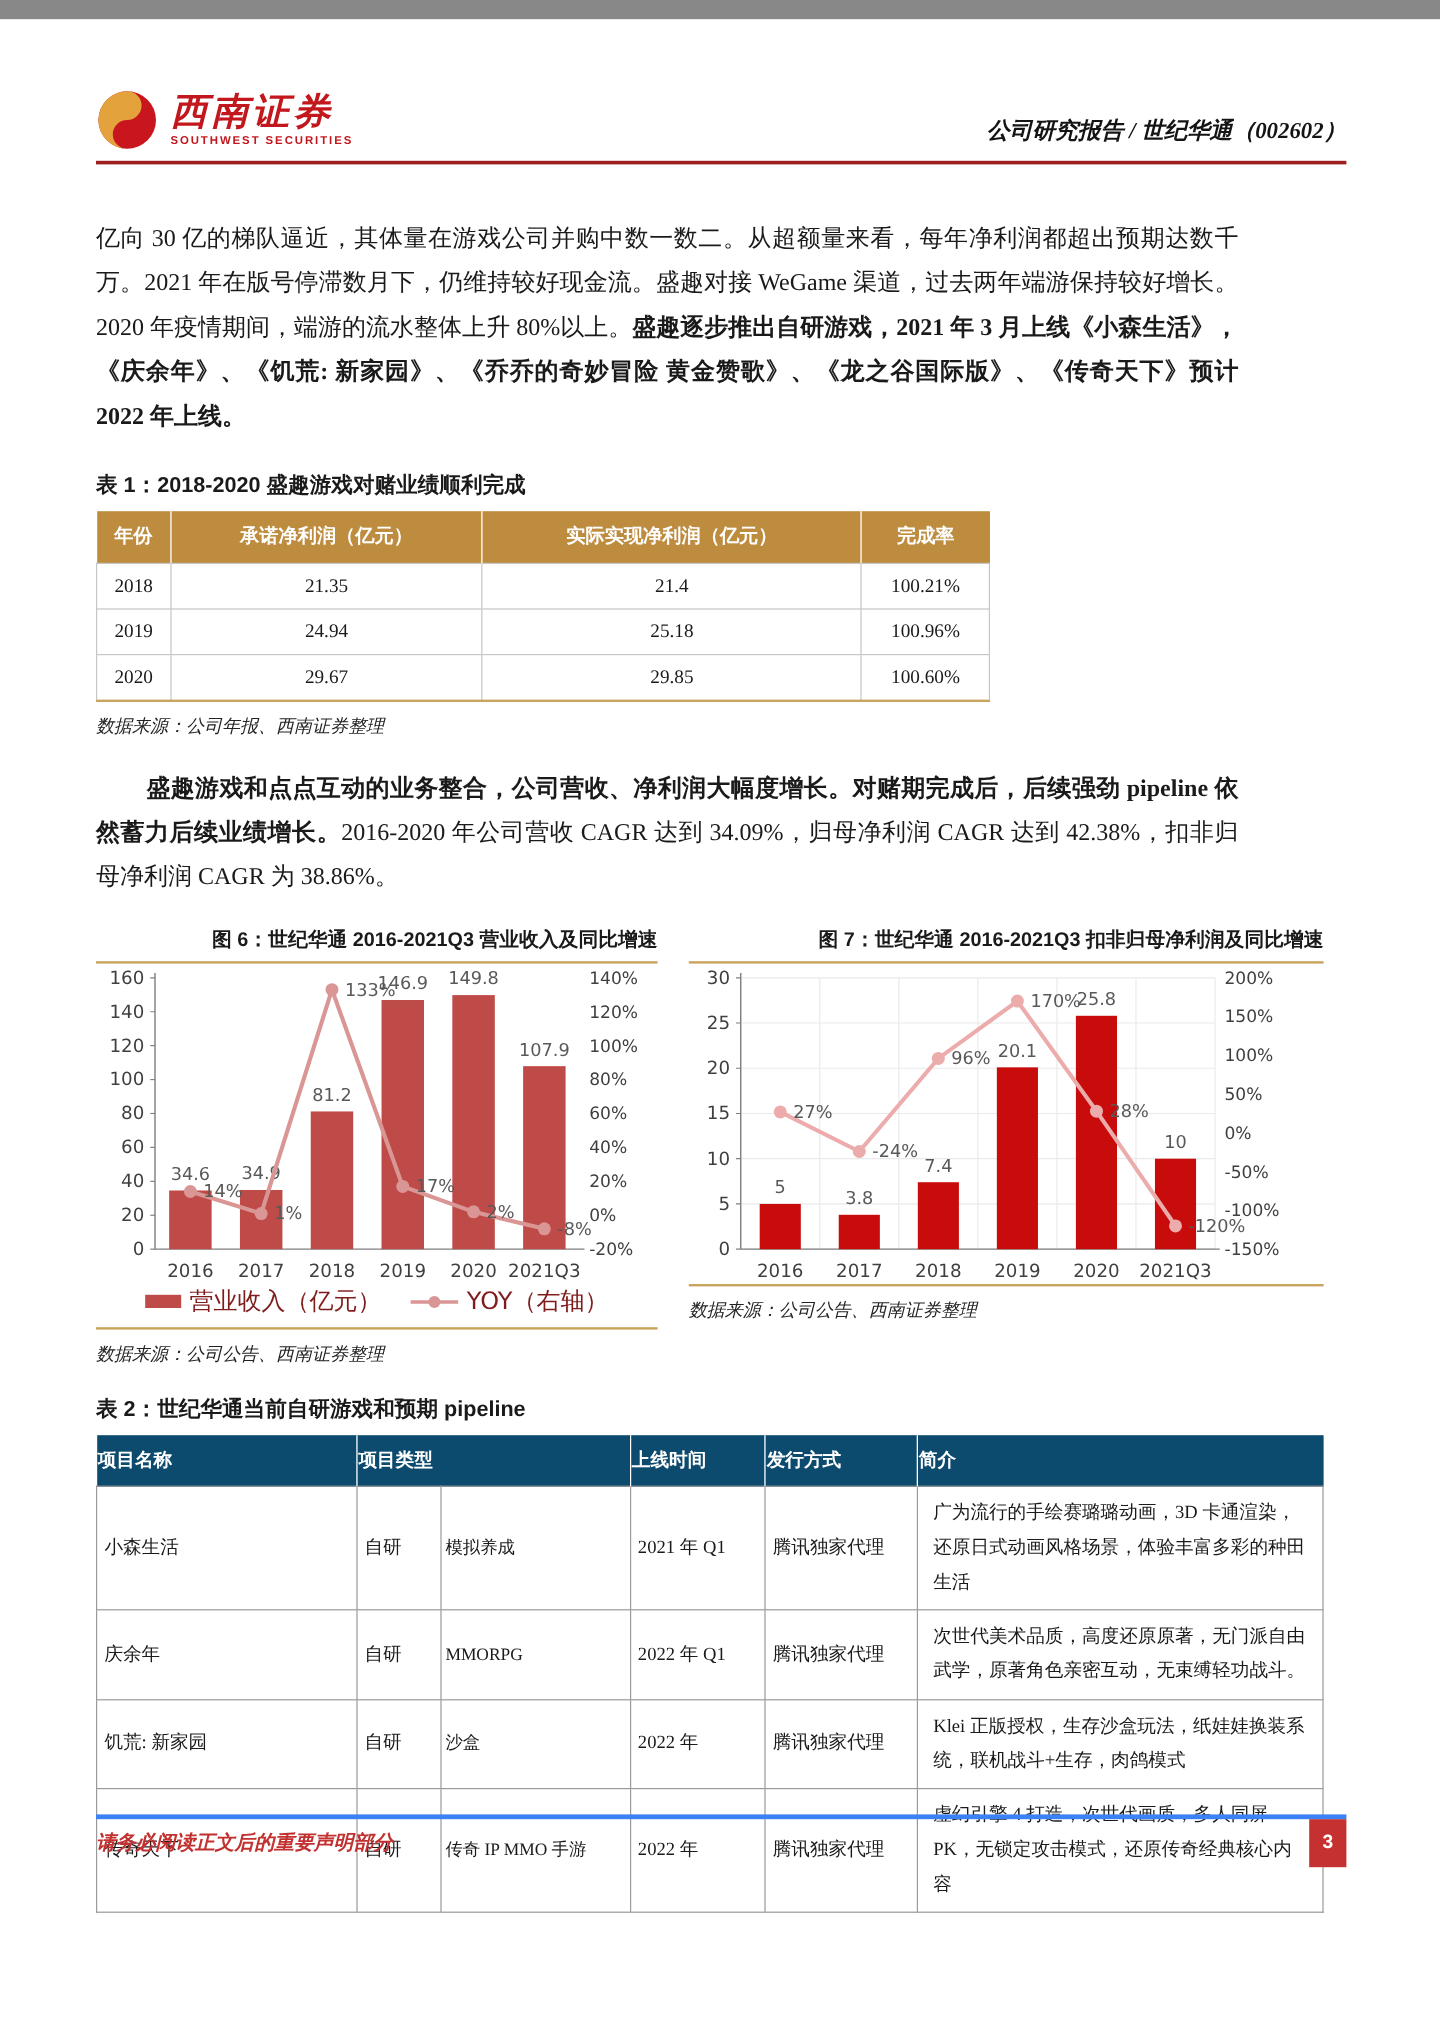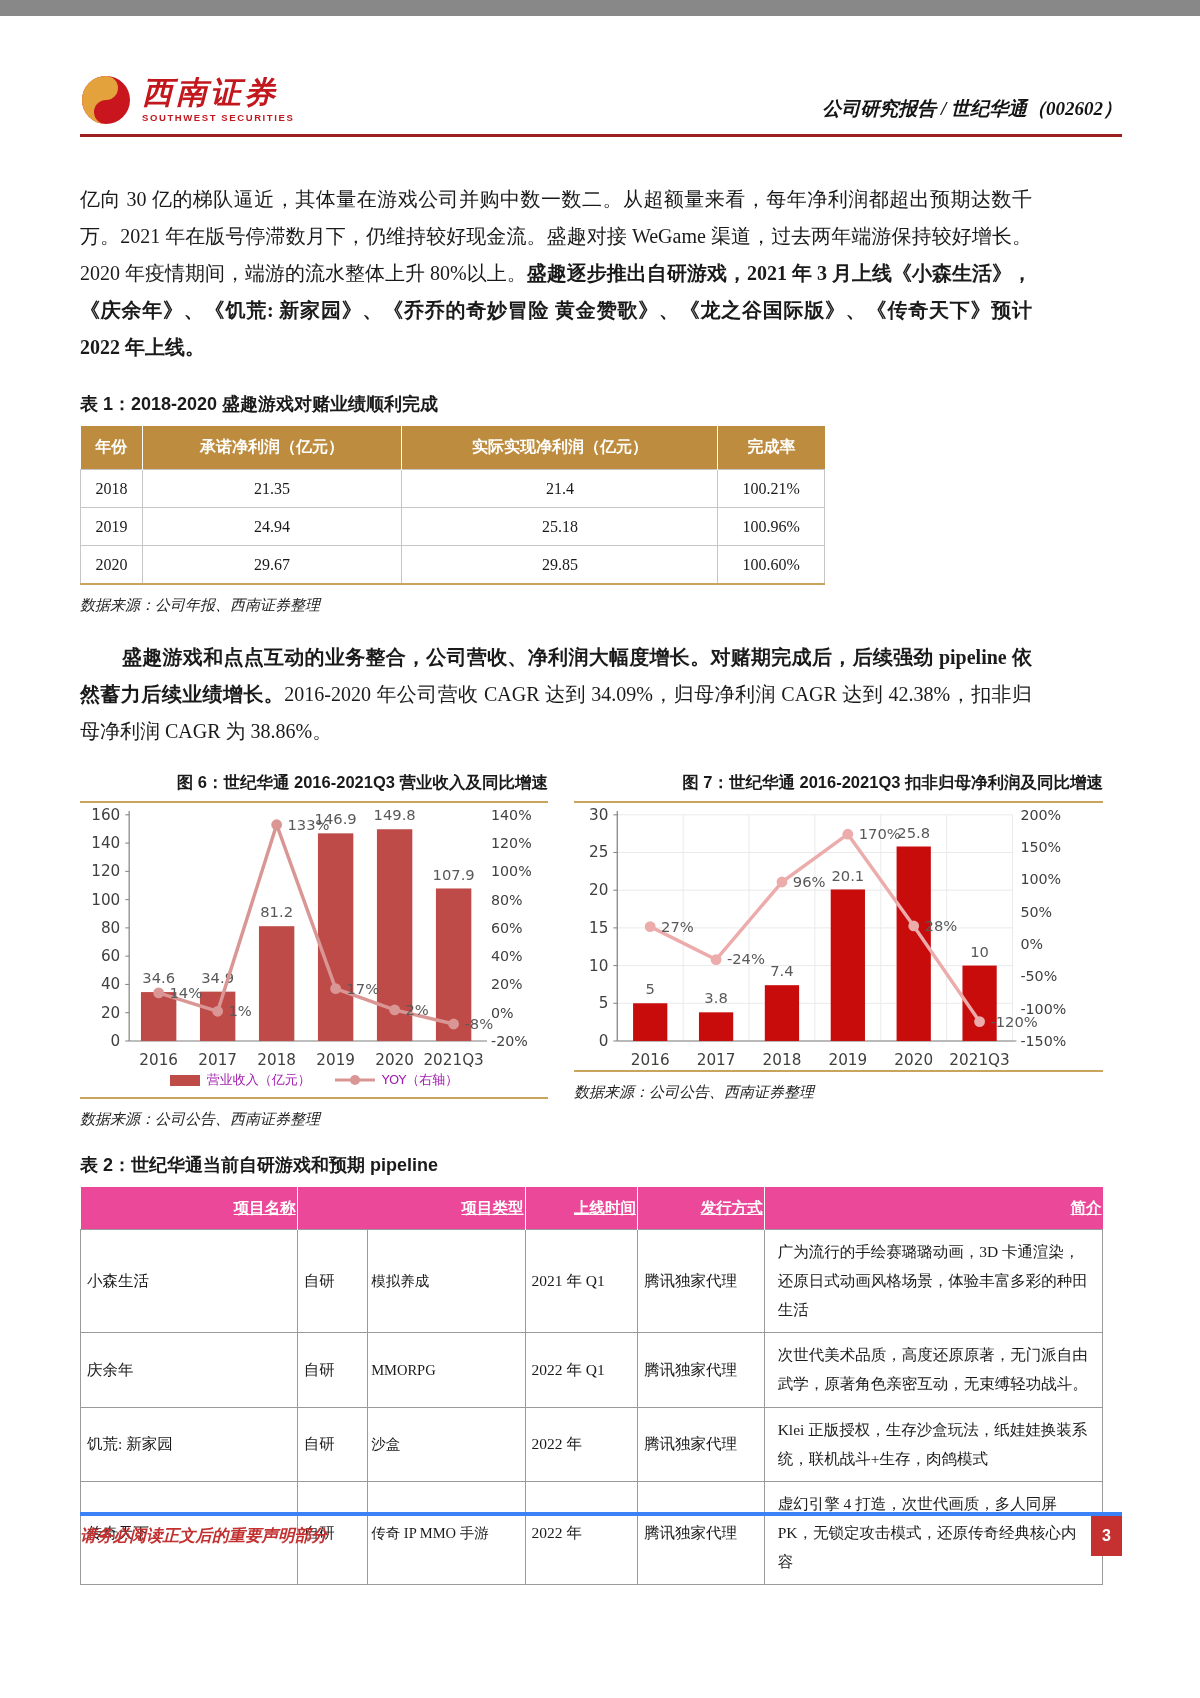--- a/index.html
+++ b/index.html
@@ -32,27 +32,27 @@
   
   .charts{display:flex;gap:26px;margin-top:22px;}
   .panel{display:flex;flex-direction:column;}
   .panel.left{width:476px;}
   .panel.right{width:538px;}
   .chart-title{font-size:16.5px;font-weight:bold;
                font-family:"Liberation Sans","DejaVu Sans",sans-serif;padding-bottom:7px;text-align:right;}
   .gold-rule{border-top:2.5px solid #C8A45C;}
   .chart-svg{display:block;width:100%;margin-top:2px;}
   .legend{display:flex;justify-content:center;align-items:center;gap:24px;margin:1px 0 8px 0;
-          font-size:13px;color:#a21caf;font-family:"DejaVu Sans",sans-serif;}
+          font-size:20px;color:#7f1d1d;font-family:"DejaVu Sans",sans-serif;}
   .lg-item{display:inline-flex;align-items:center;gap:7px;}
   .sw-bar{display:inline-block;width:30px;height:11px;}
   
   .t2{width:100%;margin-top:10px;font-size:15.5px;table-layout:fixed;}
-  .t2 th{background:#ec4899;color:#fff;font-weight:bold;height:40px;text-align:right;
-         border-right:1.5px solid #fff;font-size:15.5px;text-decoration:underline;}
+  .t2 th{background:#0c4a6e;color:#fff;font-weight:bold;height:40px;text-align:left;
+         border-right:1.5px solid #fff;font-size:15.5px;}
   .t2 th:last-child{border-right:none;}
   .t2 td{border:1px solid #9A9A9A;text-align:left;padding:8px 6px;line-height:1.85;
          color:#1a1a1a;vertical-align:middle;}
   .t2 td.desc{text-align:left;padding:8px 13px;}
   .t2 td:nth-child(3){font-size:14.5px;padding:8px 3px;}
   
   .footer{position:absolute;left:80px;right:78px;top:1496px;border-top:4px solid #3b82f6;}
   .disclaimer{padding-top:9px;color:#C23030;font-weight:bold;font-style:italic;font-size:16.5px;}
   .pagenum{position:absolute;right:0;top:0;width:31px;height:40px;background:#C53030;color:#fff;
            font-family:"Liberation Sans",sans-serif;font-weight:bold;font-size:16px;

